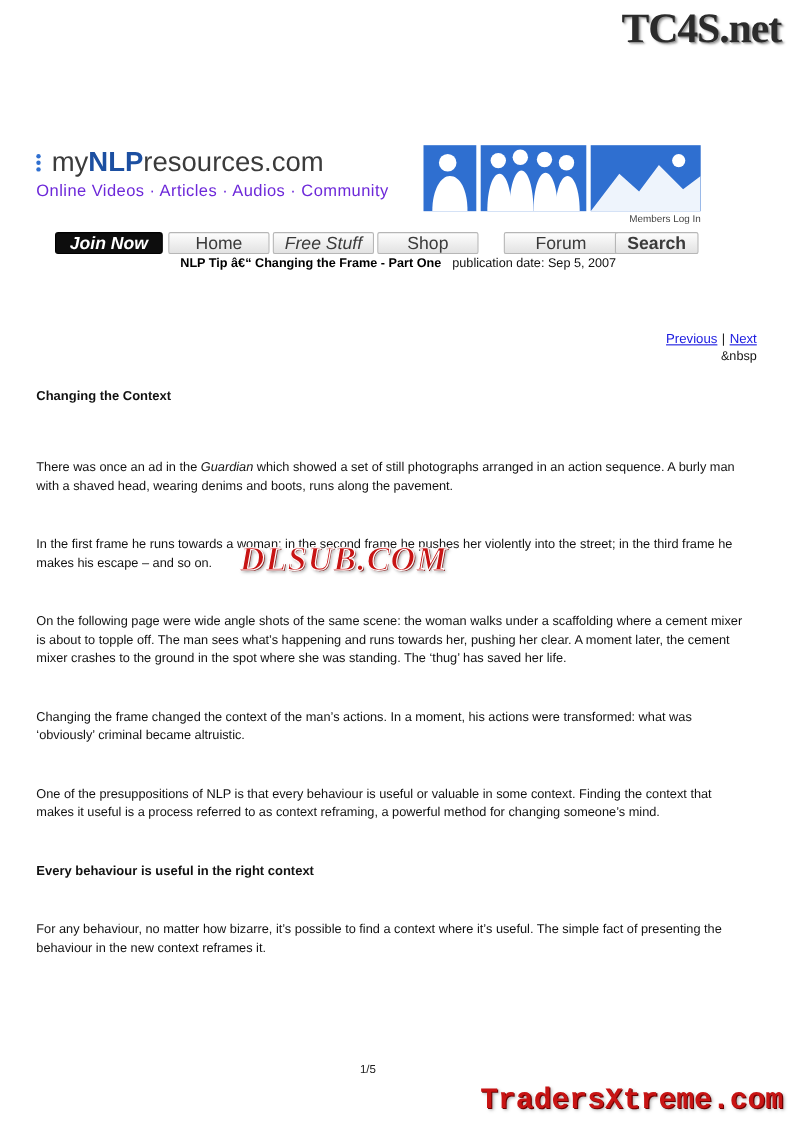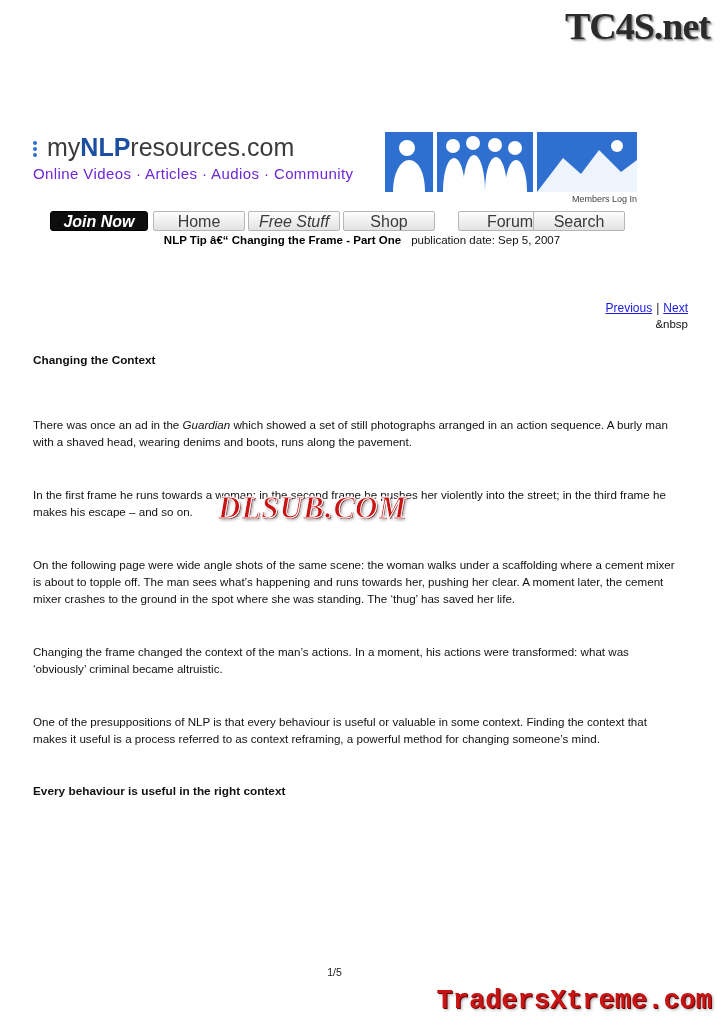--- a/index.html
+++ b/index.html
@@ -134,21 +134,21 @@
     color: #ffffff;
     font-style: italic;
     font-weight: bold;
     border: 1px solid #000;
     border-radius: 3px;
   }
   .nav-btn.home   { left: 120px; width: 92px; }
   .nav-btn.free   { left: 215px; width: 92px; font-style: italic; }
   .nav-btn.shop   { left: 310px; width: 92px; }
   .nav-btn.forum  { left: 393px; width: 104px; margin-left: 32px; }
-  .nav-btn.search { left: 500px; width: 92px; }
+  .nav-btn.search { left: 526px; width: 76px; font-weight: bold; }
 
   
   .title-row {
     position: absolute;
     left: 0;
     top: 234px;
     width: 724px;
     text-align: center;
     font-size: 11.5px;
   }
@@ -322,20 +322,21 @@
     <div class="spacer-md"></div>
     <p>Changing the frame changed the context of the man’s actions. In a moment, his actions were transformed: what was ‘obviously’ criminal became altruistic.</p>
 
     <div class="spacer-md"></div>
     <p>One of the presuppositions of NLP is that every behaviour is useful or valuable in some context. Finding the context that makes it useful is a process referred to as context reframing, a powerful method for changing someone’s mind.</p>
 
     <div class="spacer-md"></div>
     <h2>Every behaviour is useful in the right context</h2>
 
     <div class="spacer-md"></div>
+    <p>For any behaviour, no matter how bizarre, it’s possible to find a context where it’s useful. The simple fact of presenting the behaviour in the new context reframes it.</p>
 
     <div class="spacer-md"></div>
   </div>
 
   <div class="center-watermark">DLSUB.COM</div>
 
   <div class="page-number">1/5</div>
   <div class="bottom-watermark">TradersXtreme.com</div>
 
 </div>

